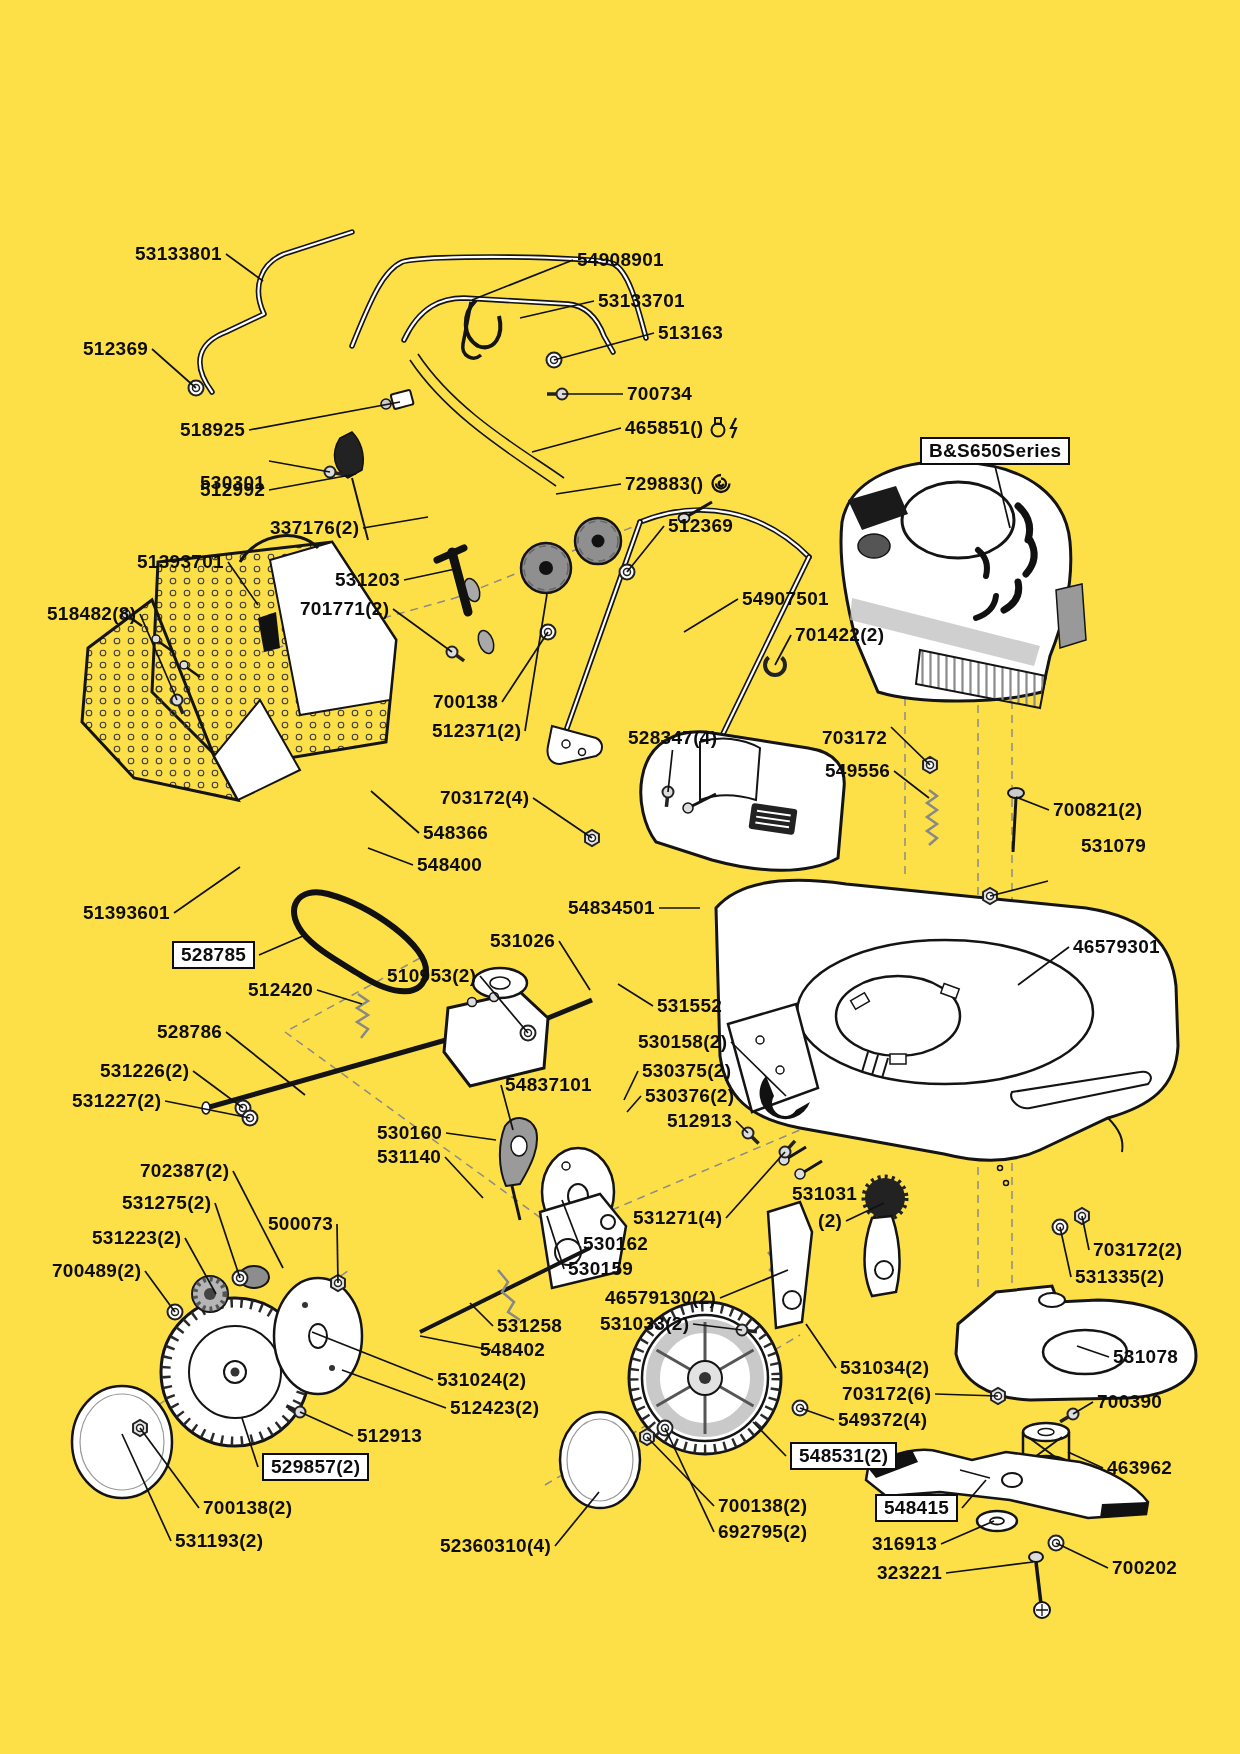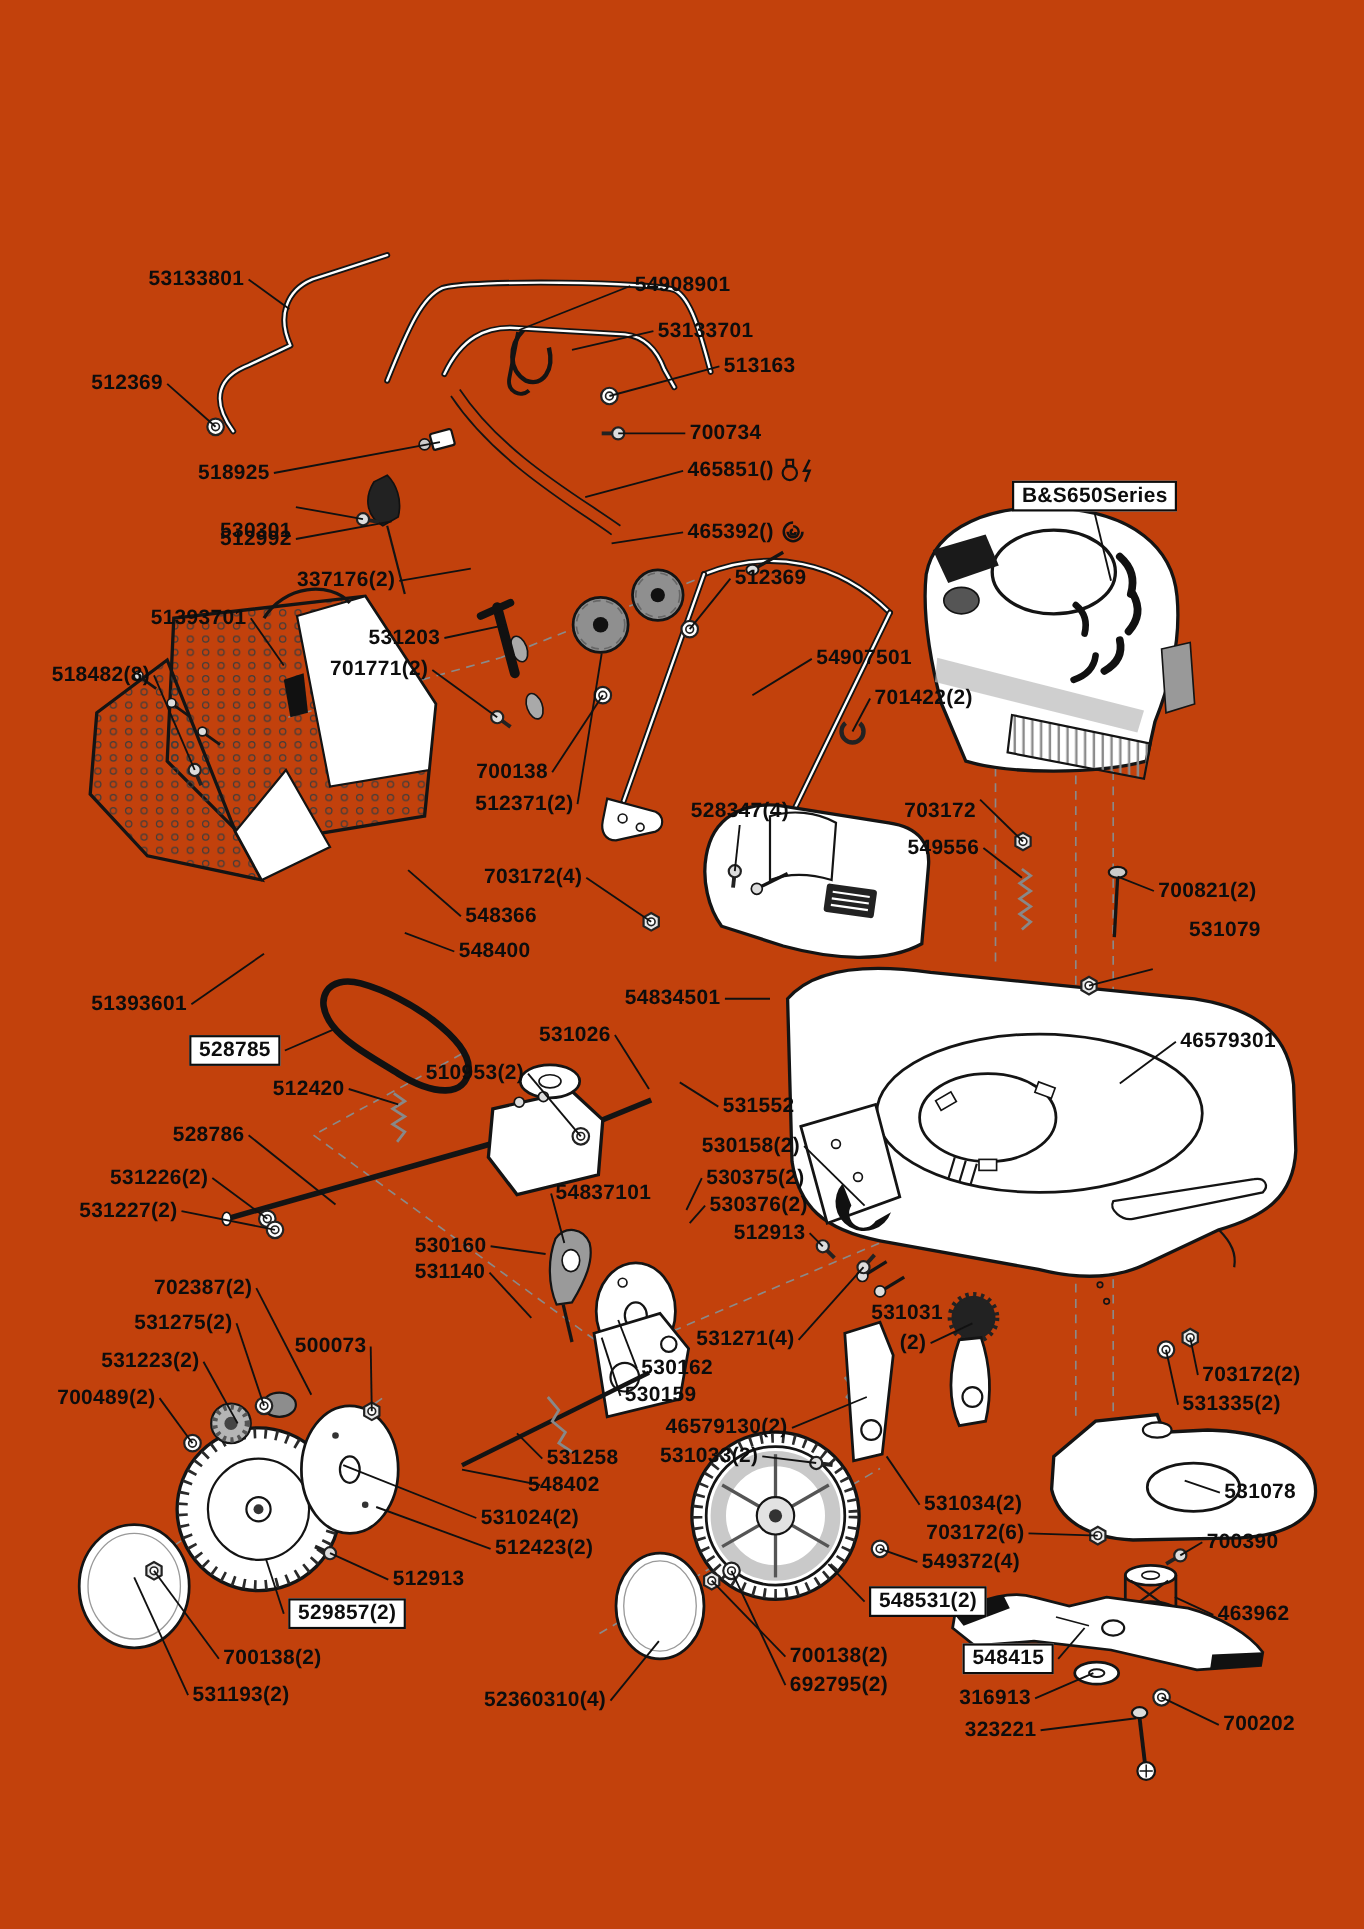--- a/index.html
+++ b/index.html
@@ -1,16 +1,16 @@
 <!DOCTYPE html>
 <html><head>
 <meta charset="utf-8">
 <style>
   html,body{margin:0;padding:0;background:#fff}
-  #page{position:relative;width:1240px;height:1754px;background:#c2410c;overflow:hidden;
+  #page{position:relative;width:1240px;height:1754px;background:#fde047;overflow:hidden;
         font-family:"Liberation Sans",sans-serif}
   #art,#leads{position:absolute;left:0;top:0}
   #art{z-index:1}
   #leads{z-index:2}
   #labels{position:absolute;left:0;top:0;width:1240px;height:1754px;z-index:3}
   .label{position:absolute;transform:translateY(-50%);font:bold 19px "Liberation Sans",sans-serif;
          color:#0d0d0d;white-space:nowrap;letter-spacing:.3px}
   .label.boxed{border:2px solid #0d0d0d;padding:1px 7px;background:#fff}
   .icon-chip{position:absolute;transform:translateY(-50%);line-height:0}
   .tube{fill:none;stroke:#141414;stroke-width:5.5;stroke-linecap:round;stroke-linejoin:round}
@@ -467,21 +467,21 @@
       <div class="label" style="left: 135px; top: 254px;">53133801</div>
       <div class="label" style="left: 577px; top: 260px;">54908901</div>
       <div class="label" style="left: 598px; top: 301px;">53133701</div>
       <div class="label" style="left: 658px; top: 333px;">513163</div>
       <div class="label" style="left: 83px; top: 349px;">512369</div>
       <div class="label" style="left: 627px; top: 394px;">700734</div>
       <div class="label" style="left: 625px; top: 428px;">465851()</div>
       <div class="label" style="left: 180px; top: 430px;">518925</div>
       <div class="label" style="left: 200px; top: 461px; margin-top: 22px;">530301</div>
       <div class="label" style="left: 200px; top: 490px;">512992</div>
-      <div class="label" style="left: 625px; top: 484px;">465392()</div>
+      <div class="label" style="left: 625px; top: 484px;">729883()</div>
       <div class="label" style="left: 270px; top: 528px;">337176(2)</div>
       <div class="label" style="left: 668px; top: 526px;">512369</div>
       <div class="label" style="left: 137px; top: 562px;">51393701</div>
       <div class="label" style="left: 335px; top: 580px;">531203</div>
       <div class="label" style="left: 300px; top: 609px;">701771(2)</div>
       <div class="label" style="left: 47px; top: 614px;">518482(8)</div>
       <div class="label" style="left: 742px; top: 599px;">54907501</div>
       <div class="label" style="left: 795px; top: 635px;">701422(2)</div>
       <div class="label" style="left: 433px; top: 702px;">700138</div>
       <div class="label" style="left: 432px; top: 731px;">512371(2)</div>

